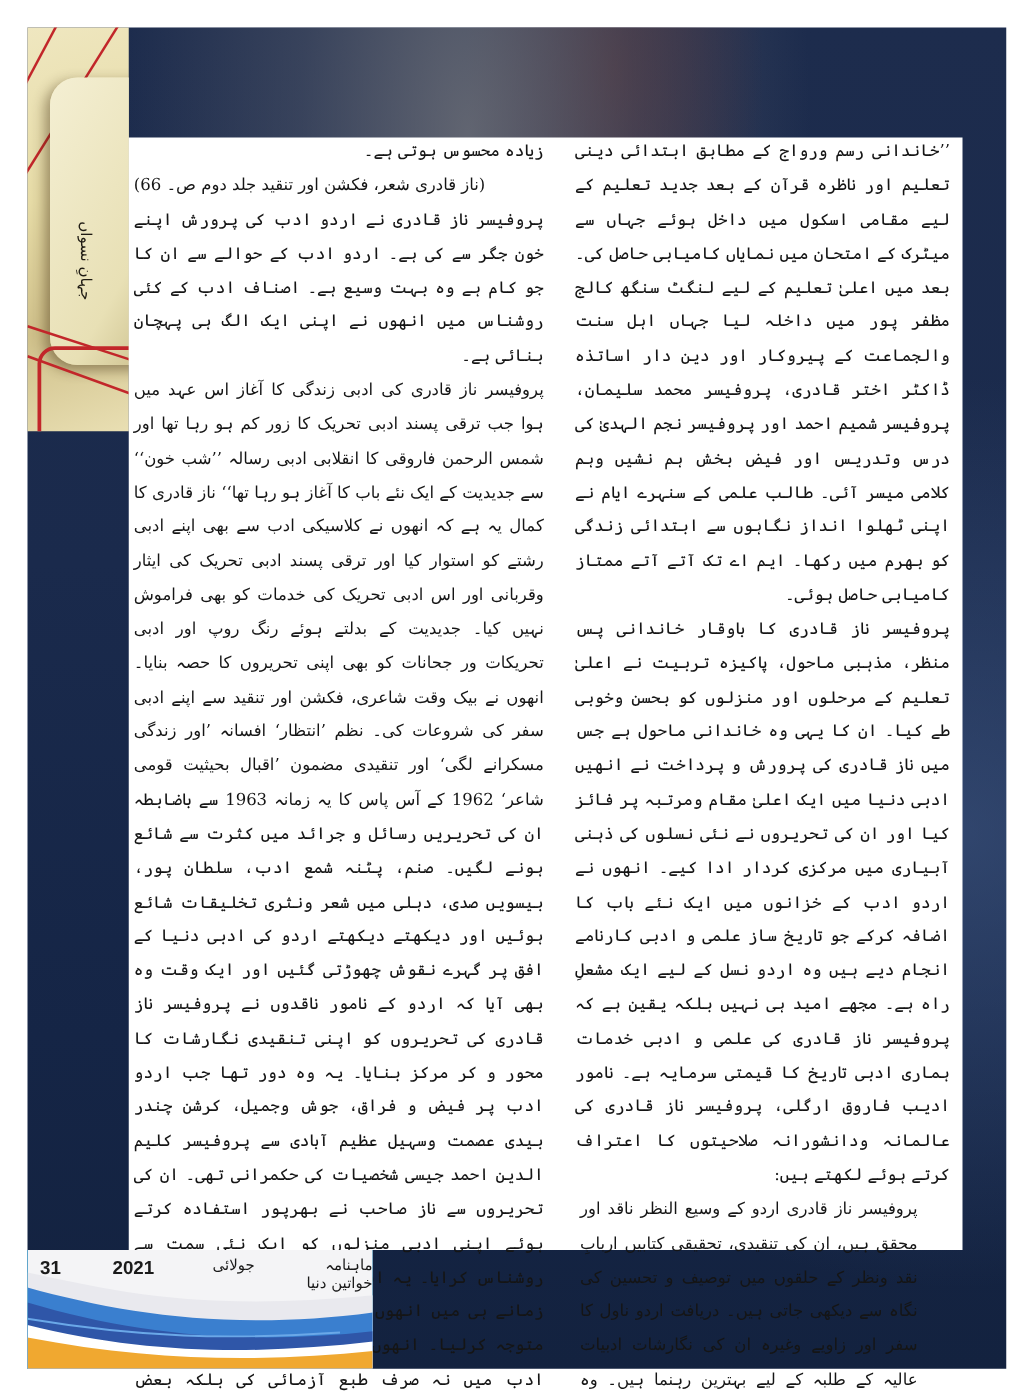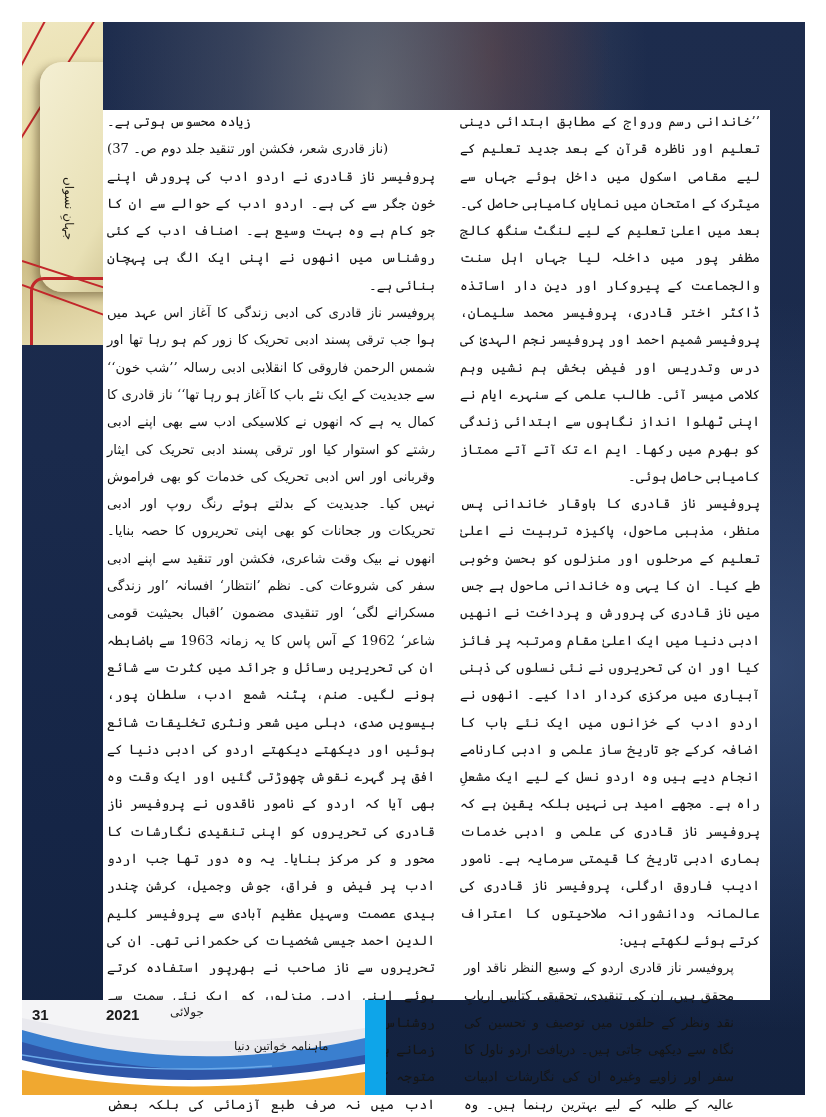--- a/index.html
+++ b/index.html
@@ -40,36 +40,36 @@
   .text-panel {
     position: absolute; left: 103px; top: 110px; width: 667px; height: 890px; background: #ffffff;
   }
   .col {
     position: absolute; top: 0; direction: rtl; text-align: justify;
     font-family: "DejaVu Serif", serif; font-size: 13.2px; line-height: 27.3px; color: #151515;
   }
   .col-right { left: 357px; width: 300px; top: -2px; }
   .col-left  { left: 4px; width: 328px; top: -2px; }
   .col p { margin: 0; }
-  .center { text-align: left; }
+  .center { text-align: right; }
   .ref { text-align: left; }
   .quote { padding-right: 26px; padding-left: 4px; }
   .footer {
-    position: absolute; left: 22px; top: 1000px; width: 364px; height: 95px; overflow: hidden;
+    position: absolute; left: 22px; top: 1000px; width: 276px; height: 95px; overflow: hidden;
     background: #0ea5e9;
     text-decoration: underline;
   }
   .footer svg { position: absolute; left: 0; top: 0; }
   .footer .page-num, .footer .year {
     position: absolute; top: 6px; font-family: "Liberation Sans", sans-serif; font-weight: bold; font-size: 15px; color: #1a1a1a;
   }
   .footer .page-num { left: 10px; }
-  .footer .year { left: 68px; margin-left: 16px; }
+  .footer .year { left: 68px; }
   .footer .month { position: absolute; left: 148px; top: 5px; font-family: "DejaVu Serif", serif; font-size: 12px; color: #1a1a1a; direction: rtl; }
-  .footer .mag { position: absolute; left: 212px; top: 5px; font-family: "DejaVu Serif", serif; font-size: 12px; color: #1a1a1a; direction: rtl; margin-top: 34px; }
+  .footer .mag { position: absolute; left: 212px; top: 5px; font-family: "DejaVu Serif", serif; font-size: 12px; color: #1a1a1a; direction: rtl; }
 </style>
 </head>
 <body>
 
 <div class="bg"></div>
 
 <div class="deco-panel">
   <div class="stripe" style="left:-10px; top:60px; width:140px; transform:rotate(-62deg);"></div>
   <div class="stripe" style="left:-4px; top:120px; width:150px; transform:rotate(-58deg);"></div>
   <div class="shade"></div>
@@ -80,21 +80,21 @@
 </div>
 
 <div class="text-panel">
   <div class="col col-right">
     <p>’’خاندانی رسم ورواج کے مطابق ابتدائی دینی تعلیم اور ناظرہ قرآن کے بعد جدید تعلیم کے لیے مقامی اسکول میں داخل ہوئے جہاں سے میٹرک کے امتحان میں نمایاں کامیابی حاصل کی۔ بعد میں اعلیٰ تعلیم کے لیے لنگٹ سنگھ کالج مظفر پور میں داخلہ لیا جہاں اہل سنت والجماعت کے پیروکار اور دین دار اساتذہ ڈاکٹر اختر قادری، پروفیسر محمد سلیمان، پروفیسر شمیم احمد اور پروفیسر نجم الہدیٰ کی درس وتدریس اور فیض بخش ہم نشیں وہم کلامی میسر آئی۔ طالب علمی کے سنہرے ایام نے اپنی ٹھلوا انداز نگاہوں سے ابتدائی زندگی کو بھرم میں رکھا۔ ایم اے تک آتے آتے ممتاز کامیابی حاصل ہوئی۔</p>
     <p>پروفیسر ناز قادری کا باوقار خاندانی پس منظر، مذہبی ماحول، پاکیزہ تربیت نے اعلیٰ تعلیم کے مرحلوں اور منزلوں کو بحسن وخوبی طے کیا۔ ان کا یہی وہ خاندانی ماحول ہے جس میں ناز قادری کی پرورش و پرداخت نے انھیں ادبی دنیا میں ایک اعلیٰ مقام ومرتبہ پر فائز کیا اور ان کی تحریروں نے نئی نسلوں کی ذہنی آبیاری میں مرکزی کردار ادا کیے۔ انھوں نے اردو ادب کے خزانوں میں ایک نئے باب کا اضافہ کرکے جو تاریخ ساز علمی و ادبی کارنامے انجام دیے ہیں وہ اردو نسل کے لیے ایک مشعلِ راہ ہے۔ مجھے امید ہی نہیں بلکہ یقین ہے کہ پروفیسر ناز قادری کی علمی و ادبی خدمات ہماری ادبی تاریخ کا قیمتی سرمایہ ہے۔ نامور ادیب فاروق ارگلی، پروفیسر ناز قادری کی عالمانہ ودانشورانہ صلاحیتوں کا اعتراف کرتے ہوئے لکھتے ہیں:</p>
     <p class="quote">پروفیسر ناز قادری اردو کے وسیع النظر ناقد اور محقق ہیں، ان کی تنقیدی، تحقیقی کتابیں اربابِ نقد ونظر کے حلقوں میں توصیف و تحسین کی نگاہ سے دیکھی جاتی ہیں۔ دریافت اردو ناول کا سفر اور زاویے وغیرہ ان کی نگارشات ادبیات عالیہ کے طلبہ کے لیے بہترین رہنما ہیں۔ وہ بذات خود ایک حساس فن کار ہیں اس لیے ان کی تنقید کا انداز چیر ’’چیر پھاڑ‘‘ والا نہیں بلکہ مروج اصول نقد کی پیروی کرتے ہوئے تمثال واستدلال کے ذریعہ فن پارہ کے محاسن اور مصائب کی نشاندہی نرمی و ہمدردی کے ساتھ کرتے ہیں۔ ان کی تنقید کو تجزیاتی اور قیتی تنقید کا نام دیا جاسکتا ہے۔ ناز صاحب بنیادی طور پر معلم ہیں۔ لہٰذا ان کا تنقیدی اور یہ طلبہ اور قارئین کو موضوع کے حسن وقبح سے واقف کرانے اور ذہن نشین کرانے کی کوشش</p>
   </div>
   <div class="col col-left">
     <p class="center">زیادہ محسوس ہوتی ہے۔</p>
-    <p class="ref">(ناز قادری شعر، فکشن اور تنقید جلد دوم ص۔ 37)</p>
+    <p class="ref">(ناز قادری شعر، فکشن اور تنقید جلد دوم ص۔ 66)</p>
     <p>پروفیسر ناز قادری نے اردو ادب کی پرورش اپنے خون جگر سے کی ہے۔ اردو ادب کے حوالے سے ان کا جو کام ہے وہ بہت وسیع ہے۔ اصناف ادب کے کئی روشناس میں انھوں نے اپنی ایک الگ ہی پہچان بنائی ہے۔</p>
     <p>پروفیسر ناز قادری کی ادبی زندگی کا آغاز اس عہد میں ہوا جب ترقی پسند ادبی تحریک کا زور کم ہو رہا تھا اور شمس الرحمن فاروقی کا انقلابی ادبی رسالہ ’’شب خون‘‘ سے جدیدیت کے ایک نئے باب کا آغاز ہو رہا تھا‘‘ ناز قادری کا کمال یہ ہے کہ انھوں نے کلاسیکی ادب سے بھی اپنے ادبی رشتے کو استوار کیا اور ترقی پسند ادبی تحریک کی ایثار وقربانی اور اس ادبی تحریک کی خدمات کو بھی فراموش نہیں کیا۔ جدیدیت کے بدلتے ہوئے رنگ روپ اور ادبی تحریکات ور جحانات کو بھی اپنی تحریروں کا حصہ بنایا۔ انھوں نے بیک وقت شاعری، فکشن اور تنقید سے اپنے ادبی سفر کی شروعات کی۔ نظم ’انتظار‘ افسانہ ’اور زندگی مسکرانے لگی‘ اور تنقیدی مضمون ’اقبال بحیثیت قومی شاعر‘ 1962 کے آس پاس کا یہ زمانہ 1963 سے باضابطہ ان کی تحریریں رسائل و جرائد میں کثرت سے شائع ہونے لگیں۔ صنم، پٹنہ شمع ادب، سلطان پور، بیسویں صدی، دہلی میں شعر ونثری تخلیقات شائع ہوئیں اور دیکھتے دیکھتے اردو کی ادبی دنیا کے افق پر گہرے نقوش چھوڑتی گئیں اور ایک وقت وہ بھی آیا کہ اردو کے نامور ناقدوں نے پروفیسر ناز قادری کی تحریروں کو اپنی تنقیدی نگارشات کا محور و کر مرکز بنایا۔ یہ وہ دور تھا جب اردو ادب پر فیض و فراق، جوش وجمیل، کرشن چندر بیدی عصمت وسہیل عظیم آبادی سے پروفیسر کلیم الدین احمد جیسی شخصیات کی حکمرانی تھی۔ ان کی تحریروں سے ناز صاحب نے بھرپور استفادہ کرتے ہوئے اپنی ادبی منزلوں کو ایک نئی سمت سے روشناس کرایا۔ یہ اہم بات ہے کہ طالب علمی کے زمانے ہی میں انھوں نے ادبی دنیا کو اپنی طرف متوجہ کرلیا۔ انھوں نے اردو کی معروف اصناف ادب میں نہ صرف طبع آزمائی کی بلکہ بعض اصناف میں اپنی ایک محبوب و معتبر شناخت بنانے میں بھرپور کامیابی حاصل کی۔ ایک ہر دل عزیز غزل گو ایک محبوب نعت گو، ایک مستند تنقید نگار، ایک معتبر محقق ایک مشہور افسانہ نگار و غیرہ کے علاوہ ایک مقبول ومعروف استاد کی حیثیت سے انھوں نے ایک نمایاں وممتاز مقام ومرتبہ حاصل کرنے میں کامیابی حاصل کی۔ ان کے شاگردوں کی ایک لمبی فہرست دنیا کے سامنے ہے جو مختلف یونیورسٹیوں، کالجوں اور مختلف شعبوں اور مختلف ممالک میں اپنی خدمات انجام دے رہے ہیں۔ پروفیسر ناز قادری کی اب تک درج ذیل کتابیں منظر عام پر آچکی ہیں۔</p>
   </div>
 </div>
 
 <div class="footer">
   <svg width="343" height="95" viewBox="0 0 343 95">
     <rect x="0" y="0" width="343" height="95" fill="#f4f4f6"></rect>
     <path d="M0,18 C80,35 160,55 343,28 L343,95 L0,95 Z" fill="#e9e9ee"></path>
     <path d="M0,30 C90,55 200,70 343,38 L343,95 L0,95 Z" fill="#3a7fcf"></path>

